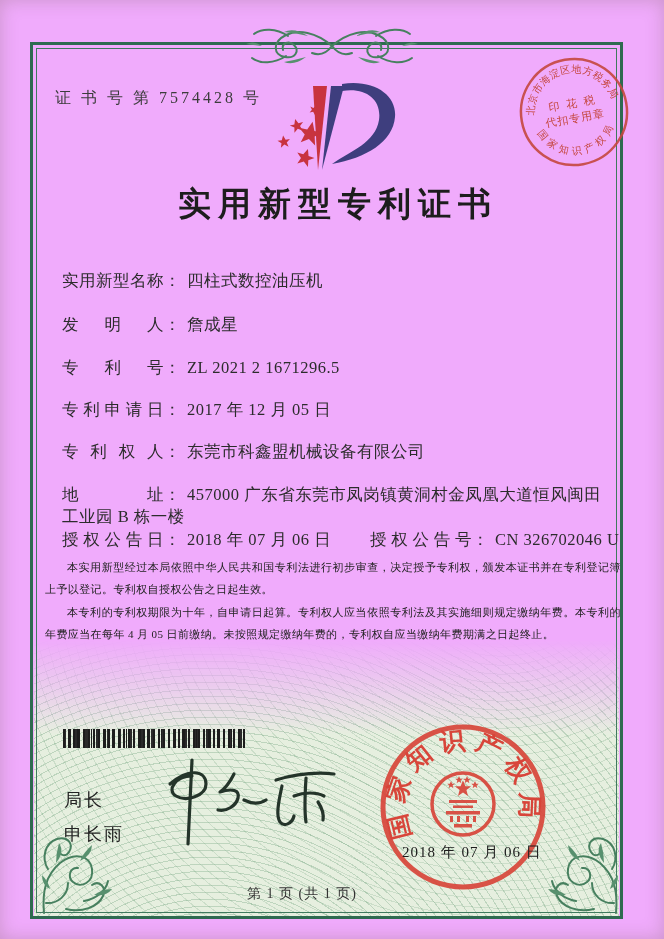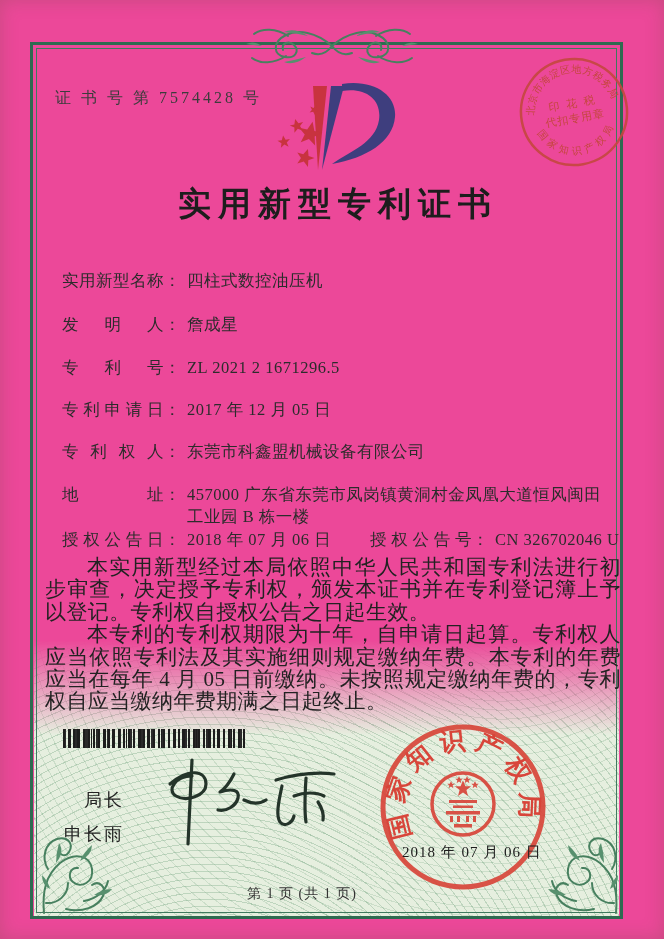--- a/index.html
+++ b/index.html
@@ -1,17 +1,17 @@
 <!DOCTYPE html>
 <html><head>
 <meta charset="utf-8">
 <style>
   html,body{margin:0;padding:0;background:#c9c4b2;}
   #page{position:relative;width:664px;height:939px;margin:0 auto;overflow:hidden;
-        background:#ec4899;box-shadow:inset 0 0 18px rgba(90,80,50,.25);
+        background:#f0abfc;box-shadow:inset 0 0 18px rgba(90,80,50,.25);
         font-family:"Liberation Serif","DejaVu Serif",serif;color:#2b2b2b;}
   
   .frame{position:absolute;left:30px;top:42px;width:593px;height:877px;
          border:3px solid #2e6a50;box-sizing:border-box;z-index:3;pointer-events:none;}
   .frame-inner{position:absolute;left:3px;top:3px;right:3px;bottom:3px;border:1px solid #3f7a5e;}
   
   .guilloche{position:absolute;left:34px;top:640px;width:585px;height:276px;z-index:1;
     background-color:#e6efdf;
     background-image:
       repeating-radial-gradient(circle at 30% 160%, rgba(96,152,112,.30) 0 1px, rgba(96,152,112,0) 1px 7px),
@@ -28,34 +28,34 @@
   .logo{position:absolute;left:262px;top:80px;z-index:5;}
   .tax-stamp{position:absolute;left:514px;top:52px;z-index:7;transform:rotate(-10deg);}
   .tax-stamp text{fill:#c4473e;font-family:"Liberation Serif","DejaVu Serif",serif;}
   .title{position:absolute;left:12px;right:0;top:182px;text-align:center;font-size:33px;
          font-weight:600;letter-spacing:7px;color:#1d1d1d;z-index:5;}
   
   .frow{position:absolute;left:62px;width:560px;font-size:16.5px;letter-spacing:.5px;
         color:#2c2c2c;z-index:5;line-height:22px;}
   .jlabel{display:inline-flex;justify-content:space-between;width:102px;vertical-align:bottom;}
   .fvalue{margin-left:6px;}
-  .addr2{margin-left:125px;}
+  .addr2{}
   .pair2{position:absolute;left:308px;top:0;}
   
   .paras{position:absolute;left:45px;top:556px;width:576px;z-index:5;}
-  .paras p{margin:0;font-size:21px;line-height:22.4px;text-indent:2em;
+  .paras p{margin:0;font-size:11px;line-height:22.4px;text-indent:2em;
            text-align:justify;letter-spacing:.4px;color:#222;}
   
   .barcode{position:absolute;left:63px;top:729px;width:182px;height:19px;z-index:5;
     background-image:
       repeating-linear-gradient(90deg,#1d1d1d 0 2px,transparent 2px 5px),
       repeating-linear-gradient(90deg,#1d1d1d 0 1px,transparent 1px 7px),
       repeating-linear-gradient(90deg,#2a2a2a 0 3px,transparent 3px 11px);}
   .signoff{position:absolute;left:64px;top:783px;font-size:18px;line-height:34px;
-           letter-spacing:2px;color:#222;z-index:5;text-align:right;}
+           letter-spacing:2px;color:#222;z-index:5;}
   .autograph{position:absolute;left:148px;top:756px;z-index:6;}
   .seal{position:absolute;left:378px;top:722px;z-index:6;}
   .seal text{fill:#d8453a;font-family:"Liberation Serif","DejaVu Serif",serif;}
   .seal-date{position:absolute;left:402px;top:843px;font-size:15px;letter-spacing:1px;
              color:#1c1c1c;z-index:7;}
   .footer{position:absolute;left:0;right:0;top:885px;text-align:center;font-size:14px;
           letter-spacing:1px;color:#333;z-index:5;transform:translateX(-30px);}
   .green-stroke{stroke:#47805f;fill:none;stroke-width:2;stroke-linecap:round;}
   .green-fill{fill:#57906e;stroke:none;}
 </style>

